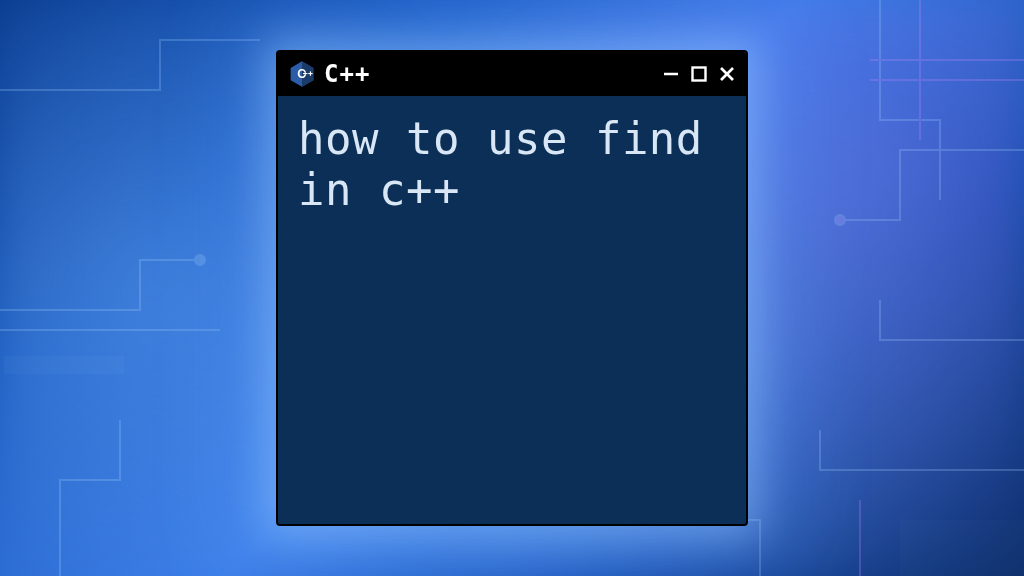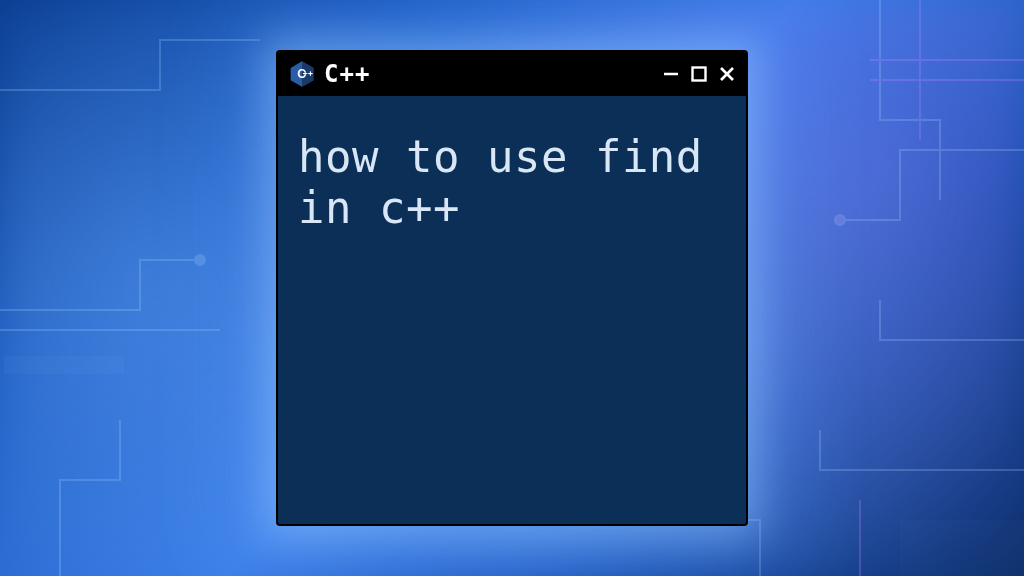--- a/index.html
+++ b/index.html
@@ -104,21 +104,21 @@
       display: flex;
       align-items: center;
       justify-content: center;
       color: #fff;
       cursor: pointer;
     }
     .win-btn svg { display: block; }
 
     .content {
       flex: 1;
-      padding: 36px 20px;
+      padding: 18px 20px;
       color: #d8e6f5;
       font-family: "DejaVu Sans Mono", "Consolas", "Menlo", monospace;
       font-size: 44px;
       line-height: 1.15;
       white-space: pre-wrap;
       letter-spacing: 0.5px;
     }
   </style>
 </head>
 <body>

